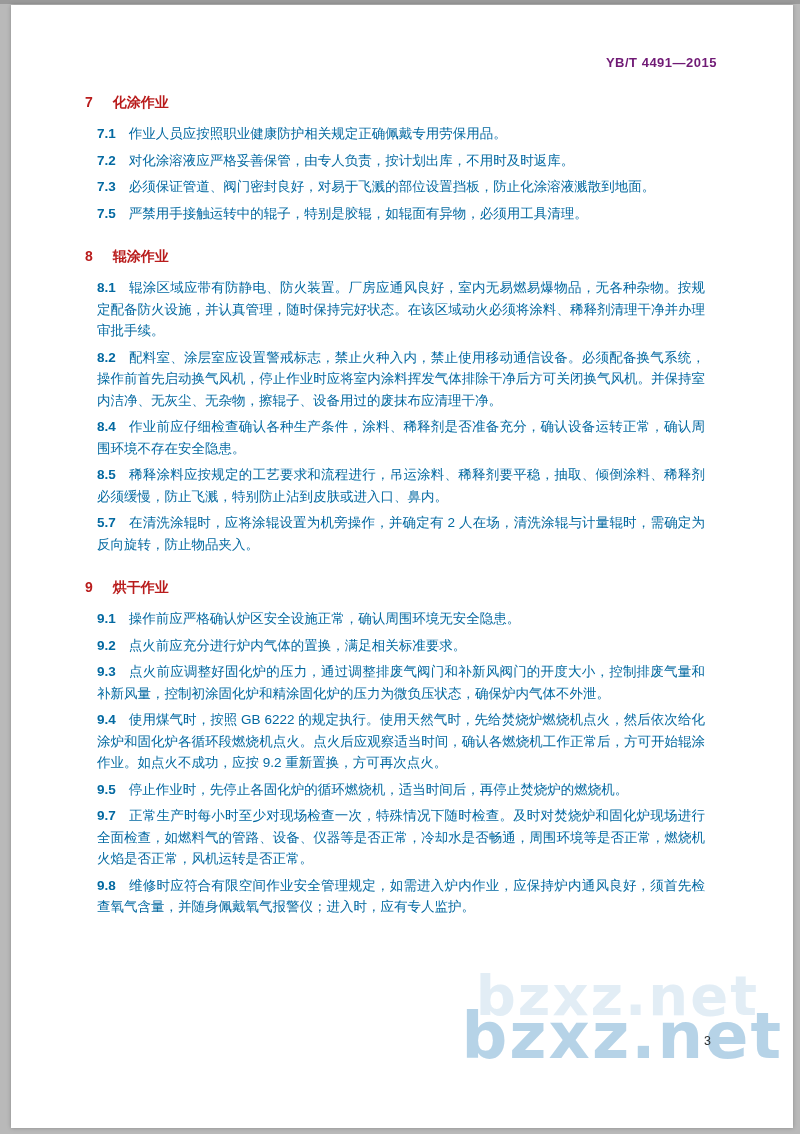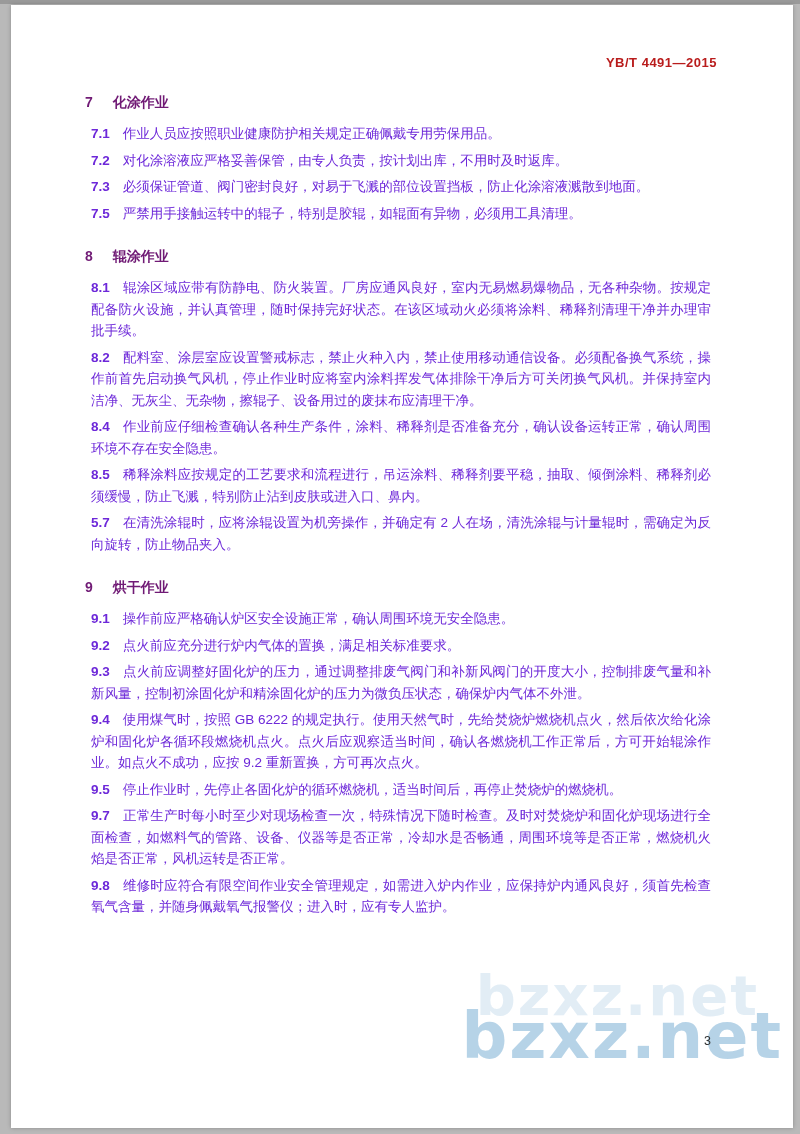--- a/index.html
+++ b/index.html
@@ -20,37 +20,37 @@
   .content {
     position: absolute; left: 0; top: 0; right: 0; bottom: 0;
     padding: 50px 76px 0 74px;
     color: #2b2b2b;
   }
   .doc-header {
     text-align: right;
     font-weight: bold;
     font-size: 13px;
     letter-spacing: 0.5px;
-    color: #b91c1c;
+    color: #701a75;
     margin-bottom: 18px;
   }
   .sec-heading {
     font-size: 14px;
     font-weight: bold;
-    color: #701a75;
+    color: #b91c1c;
     margin-top: 24px;
     margin-bottom: 11px;
   }
   .sec-heading .sec-num { margin-right: 16px; }
   .clause {
     font-size: 13.5px;
     line-height: 21.5px;
     text-align: justify;
-    margin: 5px 6px;
-    color: #6d28d9;
+    margin: 5px 12px;
+    color: #0369a1;
   }
   .clause-num { font-weight: bold; margin-right: 13px; white-space: nowrap; }
   .page-number {
     position: absolute;
     right: 82px; bottom: 80px;
     font-size: 12.5px;
     color: #333;
   }
   .watermark {
     position: absolute;

